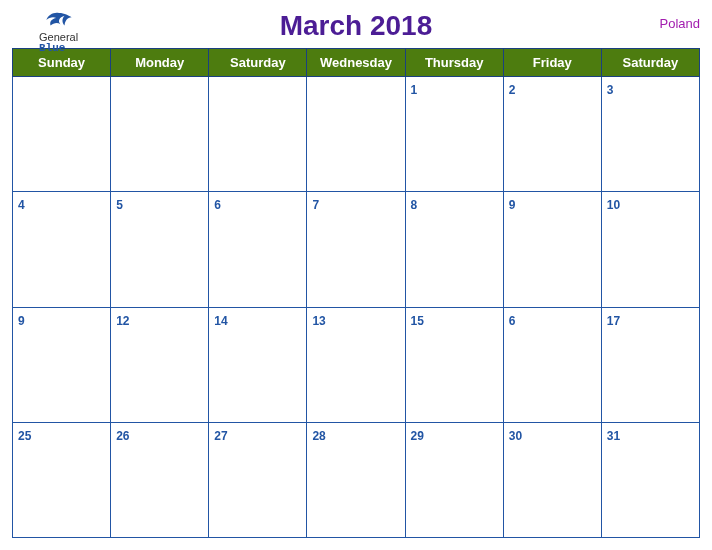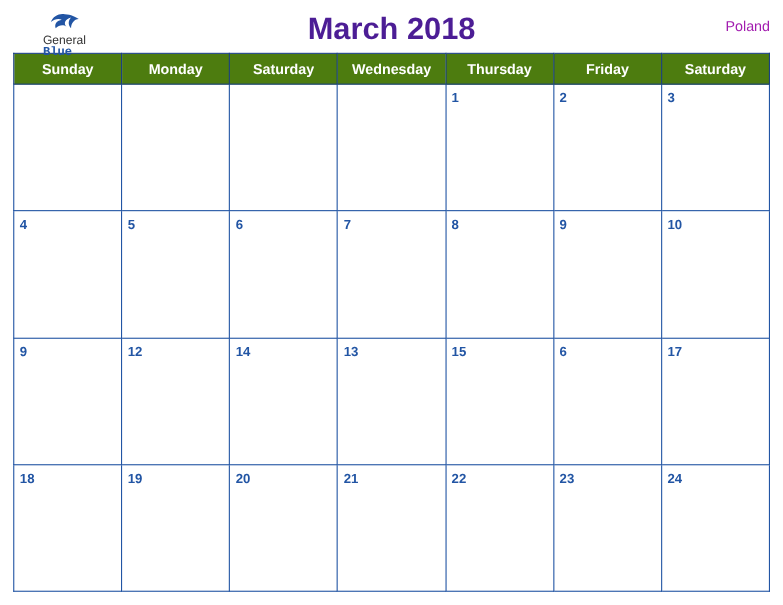--- a/index.html
+++ b/index.html
@@ -157,23 +157,23 @@
         <tr>
           <td><span class="day-num">9</span></td>
           <td><span class="day-num">12</span></td>
           <td><span class="day-num">14</span></td>
           <td><span class="day-num">13</span></td>
           <td><span class="day-num">15</span></td>
           <td><span class="day-num">6</span></td>
           <td><span class="day-num">17</span></td>
         </tr>
         <tr>
-          <td><span class="day-num">18</span></td>
-          <td><span class="day-num">19</span></td>
-          <td><span class="day-num">20</span></td>
-          <td><span class="day-num">21</span></td>
-          <td><span class="day-num">22</span></td>
-          <td><span class="day-num">23</span></td>
-          <td><span class="day-num">24</span></td>
+          <td><span class="day-num">25</span></td>
+          <td><span class="day-num">26</span></td>
+          <td><span class="day-num">27</span></td>
+          <td><span class="day-num">28</span></td>
+          <td><span class="day-num">29</span></td>
+          <td><span class="day-num">30</span></td>
+          <td><span class="day-num">31</span></td>
         </tr>
       </tbody>
   </table>
 </div>
 
 </body></html>

